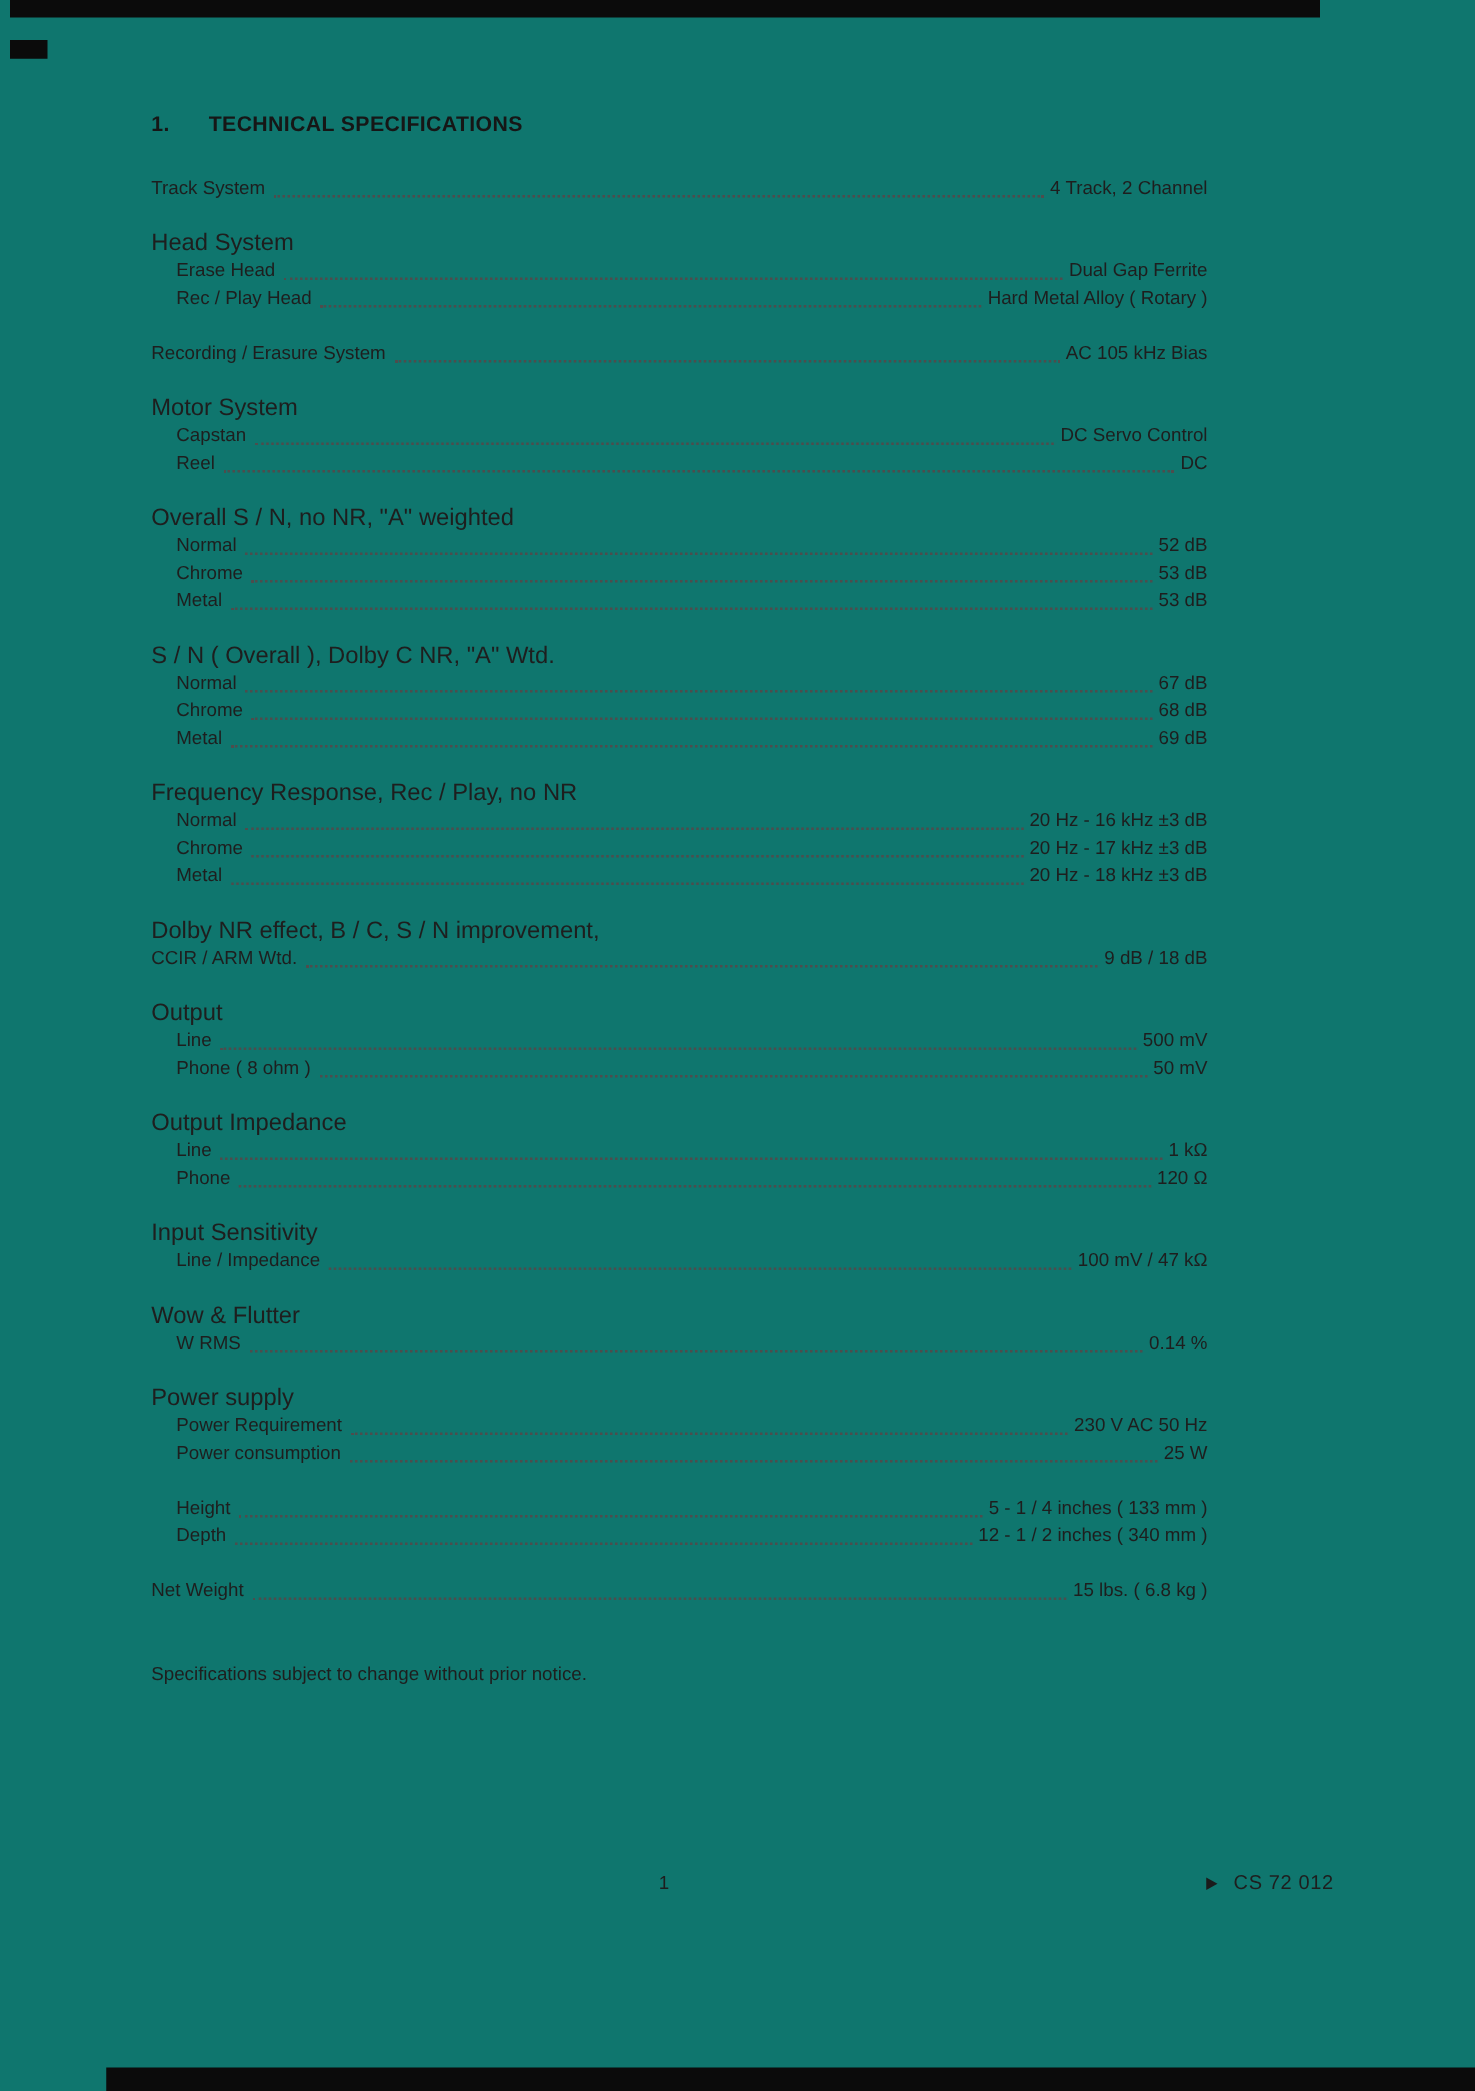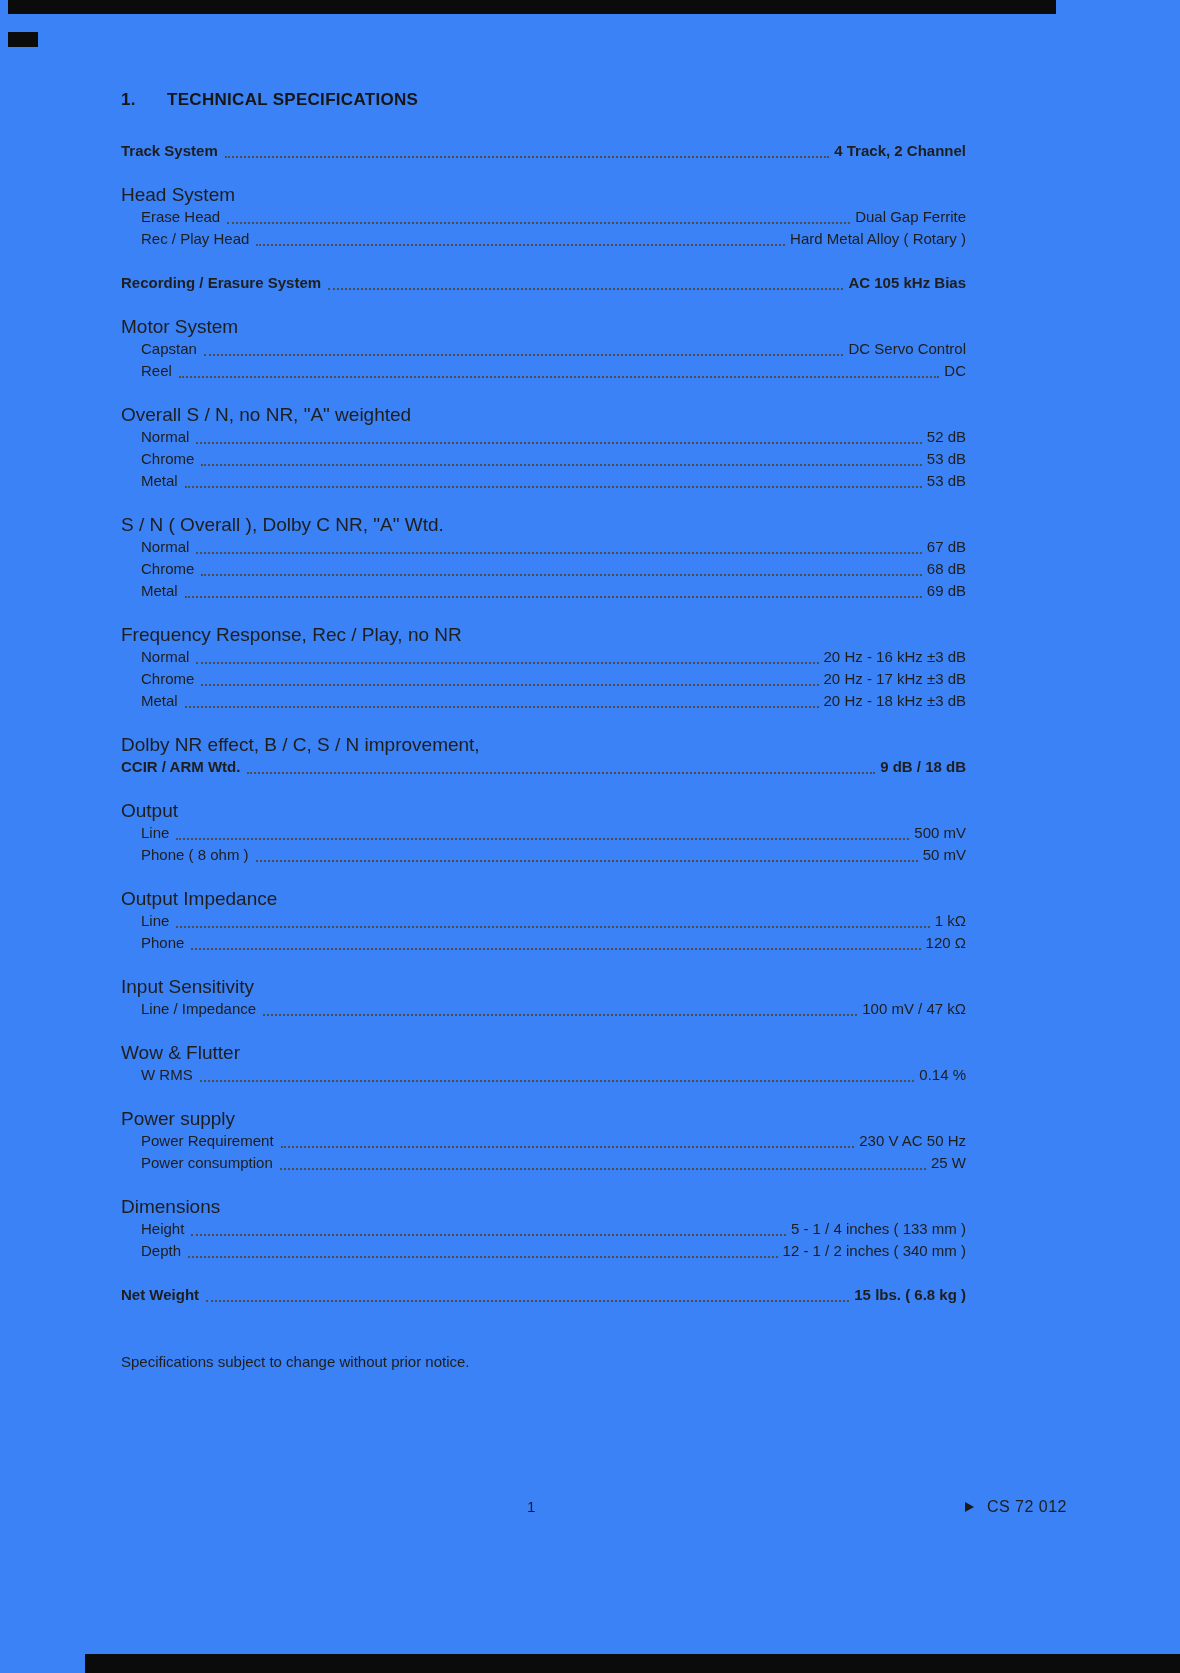--- a/index.html
+++ b/index.html
@@ -6,21 +6,21 @@
   html, body { background: #e8e8e6; }
   body {
     width: 1180px; height: 1673px;
     position: relative;
     font-family: "Liberation Sans", sans-serif;
     color: #1e1e1e;
     overflow: hidden;
   }
   .page {
     position: absolute; inset: 0;
-    background: #3b82f6;
+    background: #0f766e;
   }
   
   .artifact { position: absolute; background: #0b0b0b; }
   .artifact.top-bar    { left: 8px;  top: 0;      width: 1048px; height: 14px; }
   .artifact.top-blob   { left: 8px;  top: 32px;   width: 30px;   height: 15px; }
   .artifact.bottom-bar { left: 85px; top: 1654px; width: 1095px; height: 19px; }
 
   .page-content {
     position: absolute; left: 121px; top: 90px; width: 845px;
   }
@@ -40,21 +40,21 @@
     font-size: 19px;
     line-height: 22px;
     white-space: nowrap;
   }
   .spec-row {
     display: flex;
     font-size: 15px;
     line-height: 22px;
     padding-left: 20px;
   }
-  .spec-row.no-indent { padding-left: 0; font-weight: bold; }
+  .spec-row.no-indent { padding-left: 0; }
   .spec-label { white-space: nowrap; }
   .leader { flex: 1; margin: 0 5px 0 7px; position: relative; min-width: 18px; }
   .leader::after {
     content: "";
     position: absolute; left: 0; right: 0; bottom: 4px;
     border-bottom: 2px dotted #4d4d4d;
   }
   .spec-value { white-space: nowrap; }
 
   .footer-note {
@@ -252,21 +252,20 @@
             <span class="leader"></span>
             <span class="spec-value">230 V AC 50 Hz</span>
           </div>
           <div class="spec-row">
             <span class="spec-label">Power consumption</span>
             <span class="leader"></span>
             <span class="spec-value">25 W</span>
           </div>
         </div>
         <div class="section">
-          <div class="section-header">Dimensions</div>
           <div class="spec-row">
             <span class="spec-label">Height</span>
             <span class="leader"></span>
             <span class="spec-value">5 - 1 / 4 inches ( 133 mm )</span>
           </div>
           <div class="spec-row">
             <span class="spec-label">Depth</span>
             <span class="leader"></span>
             <span class="spec-value">12 - 1 / 2 inches ( 340 mm )</span>
           </div>

